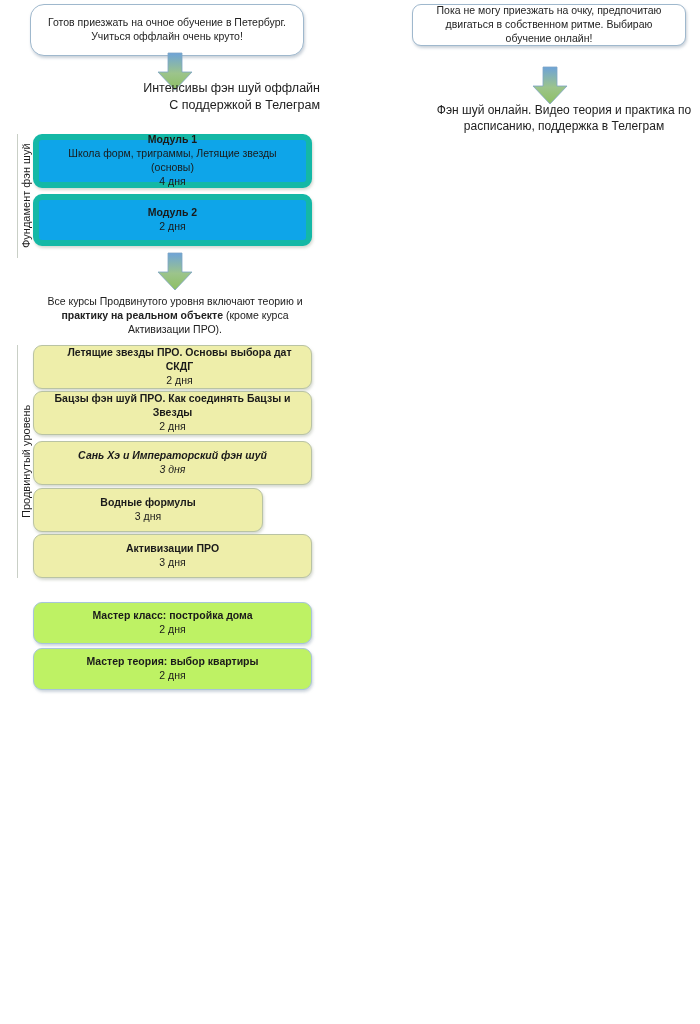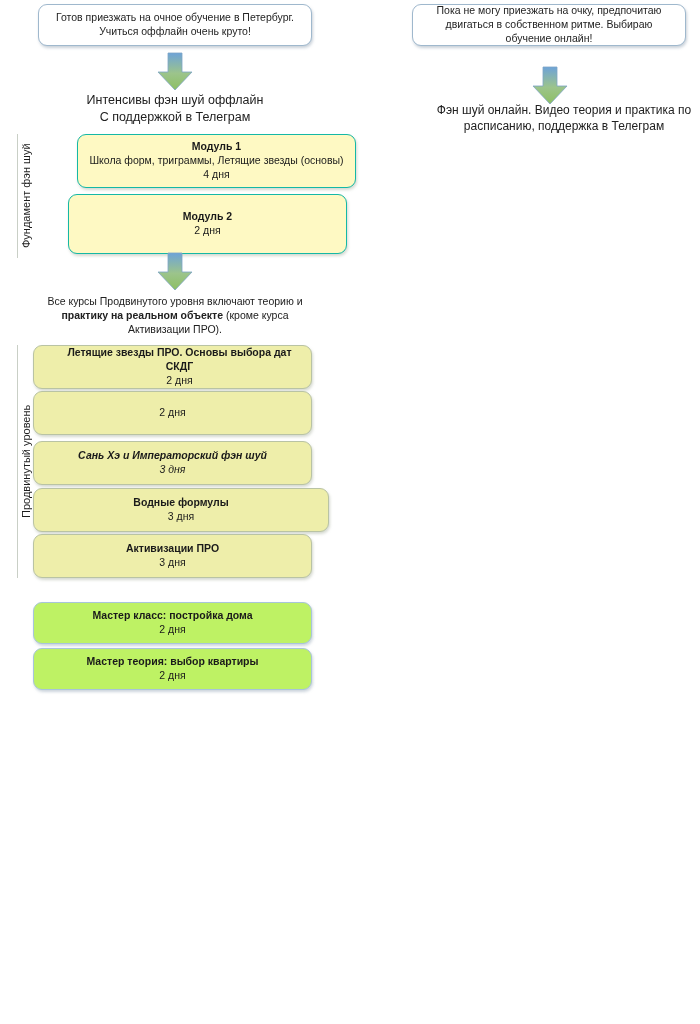--- a/index.html
+++ b/index.html
@@ -53,24 +53,23 @@
   
   .box.intro {
     background: #ffffff;
     border: 1px solid #9fb8cd;
     box-shadow: 1px 2px 3px rgba(120,140,160,0.40);
     font-size: 10.5px;
     color: #232323;
   }
   
   .box.green {
-    background: #fef9c3;
-    border: 1px solid #14b8a6;
+    background: #0ea5e9;
+    border: 6px solid #14b8a6;
     box-shadow: 1px 2px 3px rgba(150,160,140,0.40);
-    margin-left: 44px;
   }
   
   .box.yellow {
     background: #eeeeaa;
     border: 1px solid #b9c3a4;
     box-shadow: 1px 2px 3px rgba(150,160,140,0.40);
   }
   
   .box.blue {
     background: #bef264;
@@ -111,50 +110,50 @@
   
   .arrow {
     position: absolute;
   }
 </style>
 </head>
 <body>
 
 <div class="col col-left">
 
-  <div class="box intro" style="left:38px; top:4px; width:274px; height:42px;">
+  <div class="box intro" style="left:30px; top:4px; width:274px; height:52px;border-radius:14px;">
     <span class="sub">Готов приезжать на очное обучение в Петербург. Учиться оффлайн очень круто!</span>
   </div>
 
   <svg class="arrow" style="left:155px; top:52px;" width="40" height="40" viewBox="0 0 40 40">
     <defs>
       <linearGradient id="agL1" x1="0" y1="0" x2="0" y2="1">
         <stop offset="0%" stop-color="#6ea3d8"></stop>
         <stop offset="55%" stop-color="#9cc48b"></stop>
         <stop offset="100%" stop-color="#8dbf63"></stop>
       </linearGradient>
     </defs>
     <path d="M13,1 L27,1 L27,20 L37,20 L20,38 L3,20 L13,20 Z" fill="url(#agL1)" stroke="#7ea5c5" stroke-width="0.8"></path>
   </svg>
 
-  <div class="caption big" style="left:30px; top:92px; width:290px; white-space:pre-line;">Интенсивы фэн шуй оффлайн
+  <div class="caption big" style="left:30px; top:80px; width:290px; white-space:pre-line;text-align:right;">Интенсивы фэн шуй оффлайн
 С поддержкой в Телеграм</div>
 
   <div class="vrule" style="left:17px; top:134px; height:124px;"></div>
   <div class="vlabel" style="left:18px; top:134px; height:124px; width:16px;">
     <span>Фундамент фэн шуй</span>
   </div>
 
   <div class="box green" style="left:33px; top:134px; width:279px; height:54px;">
     <span class="ttl">Модуль 1</span>
     <span class="sub">Школа форм, триграммы, Летящие звезды (основы)</span>
     <span class="sub">4 дня</span>
   </div>
 
-  <div class="box green" style="left:24px; top:194px; width:279px; height:60px;text-align:right;">
+  <div class="box green" style="left:33px; top:194px; width:279px; height:52px;text-align:right;">
     <span class="ttl">Модуль 2</span>
     <span class="sub">2 дня</span>
   </div>
 
   <svg class="arrow" style="left:155px; top:252px;" width="40" height="40" viewBox="0 0 40 40">
     <defs>
       <linearGradient id="agL2" x1="0" y1="0" x2="0" y2="1">
         <stop offset="0%" stop-color="#6ea3d8"></stop>
         <stop offset="55%" stop-color="#9cc48b"></stop>
         <stop offset="100%" stop-color="#8dbf63"></stop>
@@ -170,27 +169,28 @@
   <div class="vrule" style="left:17px; top:345px; height:233px;"></div>
   <div class="vlabel" style="left:18px; top:345px; height:233px; width:16px;">
     <span>Продвинутый уровень</span>
   </div>
 
   <div class="box yellow" style="left:33px; top:345px; width:279px; height:44px;padding-left:24px;">
     <span class="sub-b">Летящие звезды ПРО. Основы выбора дат СКДГ</span>
     <span class="sub">2 дня</span>
   </div>
   <div class="box yellow" style="left:33px; top:391px; width:279px; height:44px;">
+    <span class="sub-b">Бацзы фэн шуй ПРО. Как соединять Бацзы и Звезды</span>
     <span class="sub">2 дня</span>
   </div>
   <div class="box yellow" style="left:33px; top:441px; width:279px; height:44px;font-style:italic;">
     <span class="sub-b">Сань Хэ и Императорский фэн шуй</span>
     <span class="sub">3 дня</span>
   </div>
-  <div class="box yellow" style="left:33px; top:488px; width:296px; height:44px;">
+  <div class="box yellow" style="left:33px; top:488px; width:230px; height:44px;">
     <span class="sub-b">Водные формулы</span>
     <span class="sub">3 дня</span>
   </div>
   <div class="box yellow" style="left:33px; top:534px; width:279px; height:44px;">
     <span class="sub-b">Активизации ПРО</span>
     <span class="sub">3 дня</span>
   </div>
 
   <div class="box blue" style="left:33px; top:602px; width:279px; height:42px;">
     <span class="sub-b">Мастер класс: постройка дома</span>

